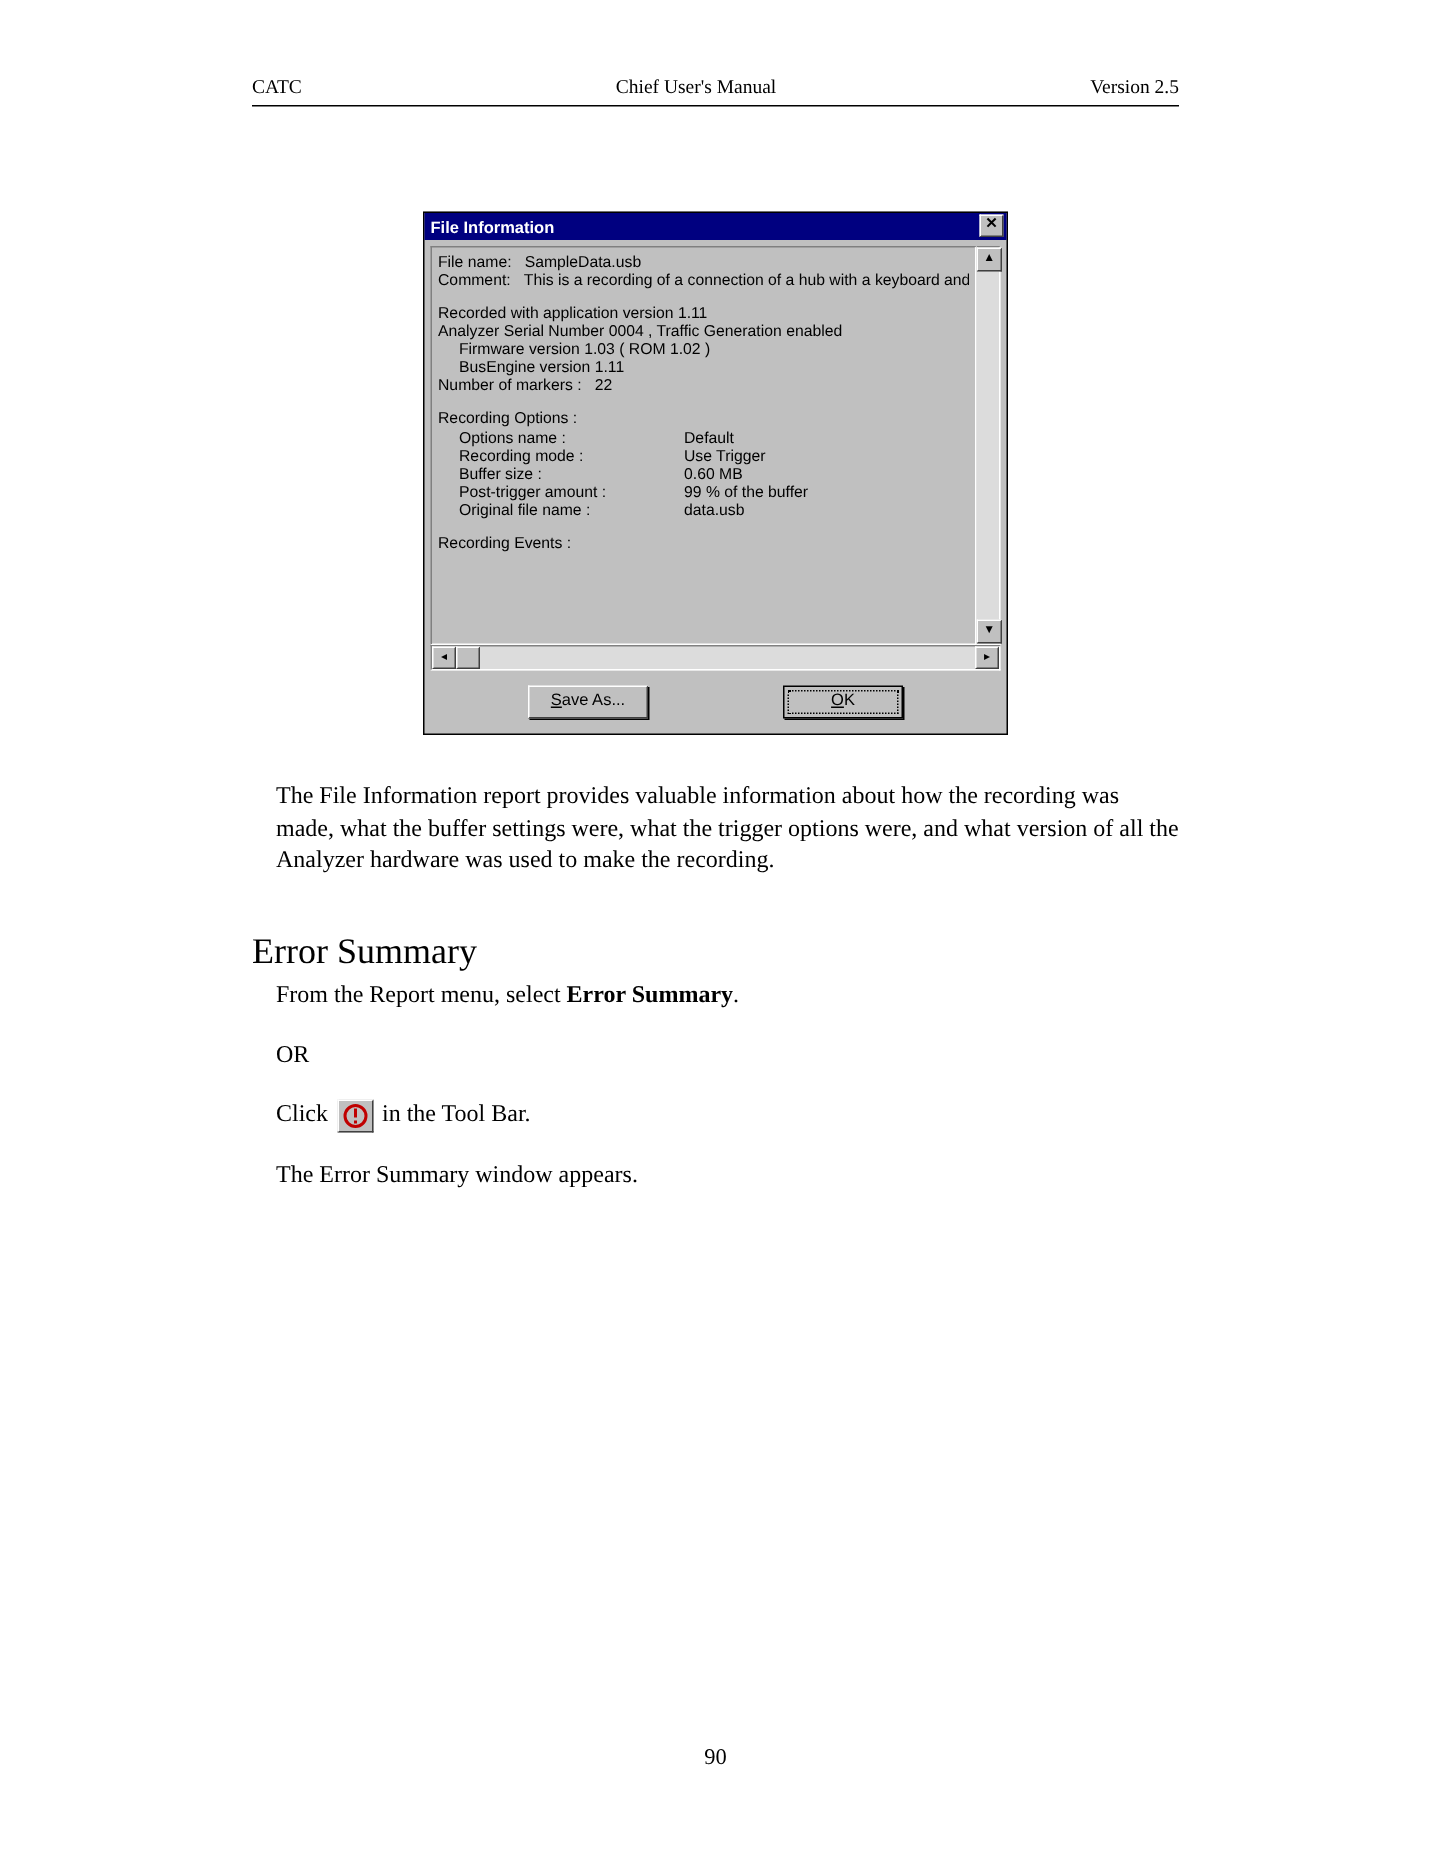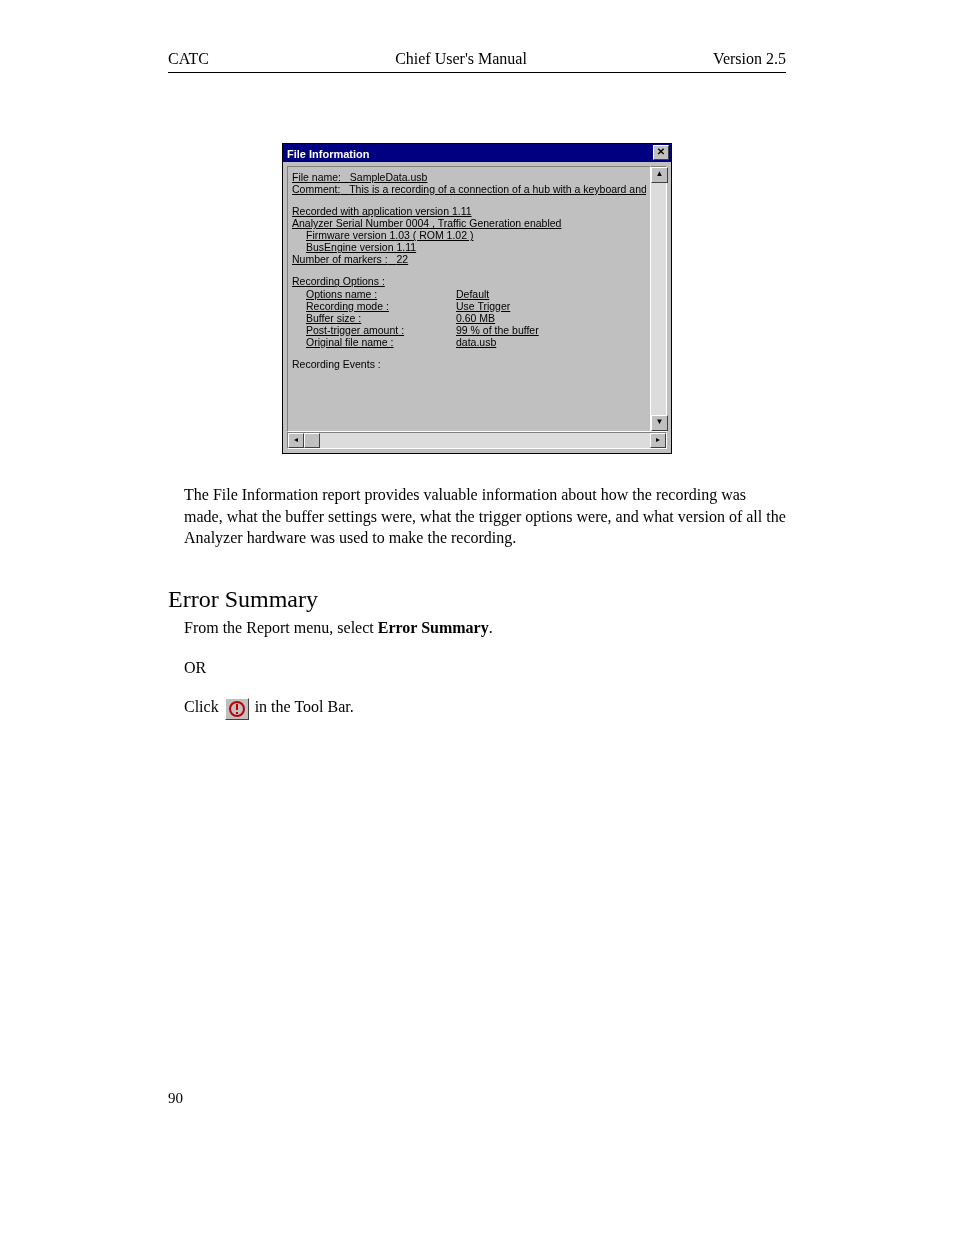--- a/index.html
+++ b/index.html
@@ -9,21 +9,21 @@
     font-family: "Times New Roman", Times, serif;
     color: #000;
     width: 954px;
   }
   .page {
     padding: 50px 168px 40px 168px;
   }
   .header-row {
     display: flex;
     justify-content: space-between;
-    font-size: 16px;
+    font-size: 13px;
     padding-bottom: 4px;
   }
   .header-rule {
     border-top: 1.5px solid #000;
     margin-bottom: 70px;
   }
   .dialog-wrap {
     display: flex;
     justify-content: center;
     margin-bottom: 30px;
@@ -72,21 +72,21 @@
     border-right: 1.5px solid #fff;
     border-bottom: 1.5px solid #fff;
     padding: 4px 4px 2px 4px;
     line-height: 1.15;
     color: #000;
     overflow: hidden;
     white-space: nowrap;
     height: 258px;
     position: relative;
   }
-  .textblock { margin-bottom: 10px; text-decoration: underline; }
+  .textblock { margin-bottom: 10px; }
   .textblock .line { white-space: nowrap; overflow: hidden; }
   .opt-row { display: flex; }
   .opt-label { width: 150px; display: inline-block; }
   .vscroll {
     width: 15px;
     margin-left: 0;
     background: #dcdcdc;
     border-top: 1.5px solid #808080;
     border-right: 1.5px solid #fff;
     border-bottom: 1.5px solid #fff;
@@ -185,21 +185,21 @@
     border-right: 1.5px solid #404040;
     border-bottom: 1.5px solid #404040;
     position: relative;
     margin: 0 2px;
   }
   .icon-inline svg {
     position: absolute;
     top: 1px; left: 2px;
   }
   .footer-pn {
-    text-align: left;
+    text-align: center;
     font-size: 15px;
     margin-top: 370px;
   }
   .indent { padding-left: 14px; }
 </style>
 </head>
 <body>
 
 <div class="page">
 
@@ -262,37 +262,42 @@
       </div>
 
       <div class="hscroll">
         <div style="display:flex">
           <div class="hsb-btn">◂</div>
           <div class="hsb-thumb"></div>
         </div>
         <div class="hsb-btn">▸</div>
       </div>
 
+      <div class="button-row">
+        <div class="win-btn"><span class="u">S</span><span>ave As...</span></div>
+        <div class="win-btn default"><span class="u">O</span><span>K</span></div>
+      </div>
     </div>
   </div>
 
   <div class="body-text">
     <p>The File Information report provides valuable information about how the recording was made, what the buffer settings were, what the trigger options were, and what version of all the Analyzer hardware was used to make the recording.</p>
 
     <h2 class="section">Error Summary</h2>
     <p>
       <span>From the Report menu, select </span><b>Error Summary</b><span>.</span>
     </p>
     <p>OR</p>
     <p>
       <span>Click </span><span class="icon-inline">
         <svg width="18" height="18" viewBox="0 0 18 18">
           <circle cx="9" cy="9" r="7" fill="none" stroke="#c00000" stroke-width="2"></circle>
           <rect x="8" y="4" width="2" height="6" fill="#c00000"></rect>
           <rect x="8" y="12" width="2" height="2" fill="#c00000"></rect>
         </svg>
       </span><span> in the Tool Bar.</span>
     </p>
+    <p>The Error Summary window appears.</p>
   </div>
 
   <div class="footer-pn">90</div>
 
 </div>
 
 </body></html>

